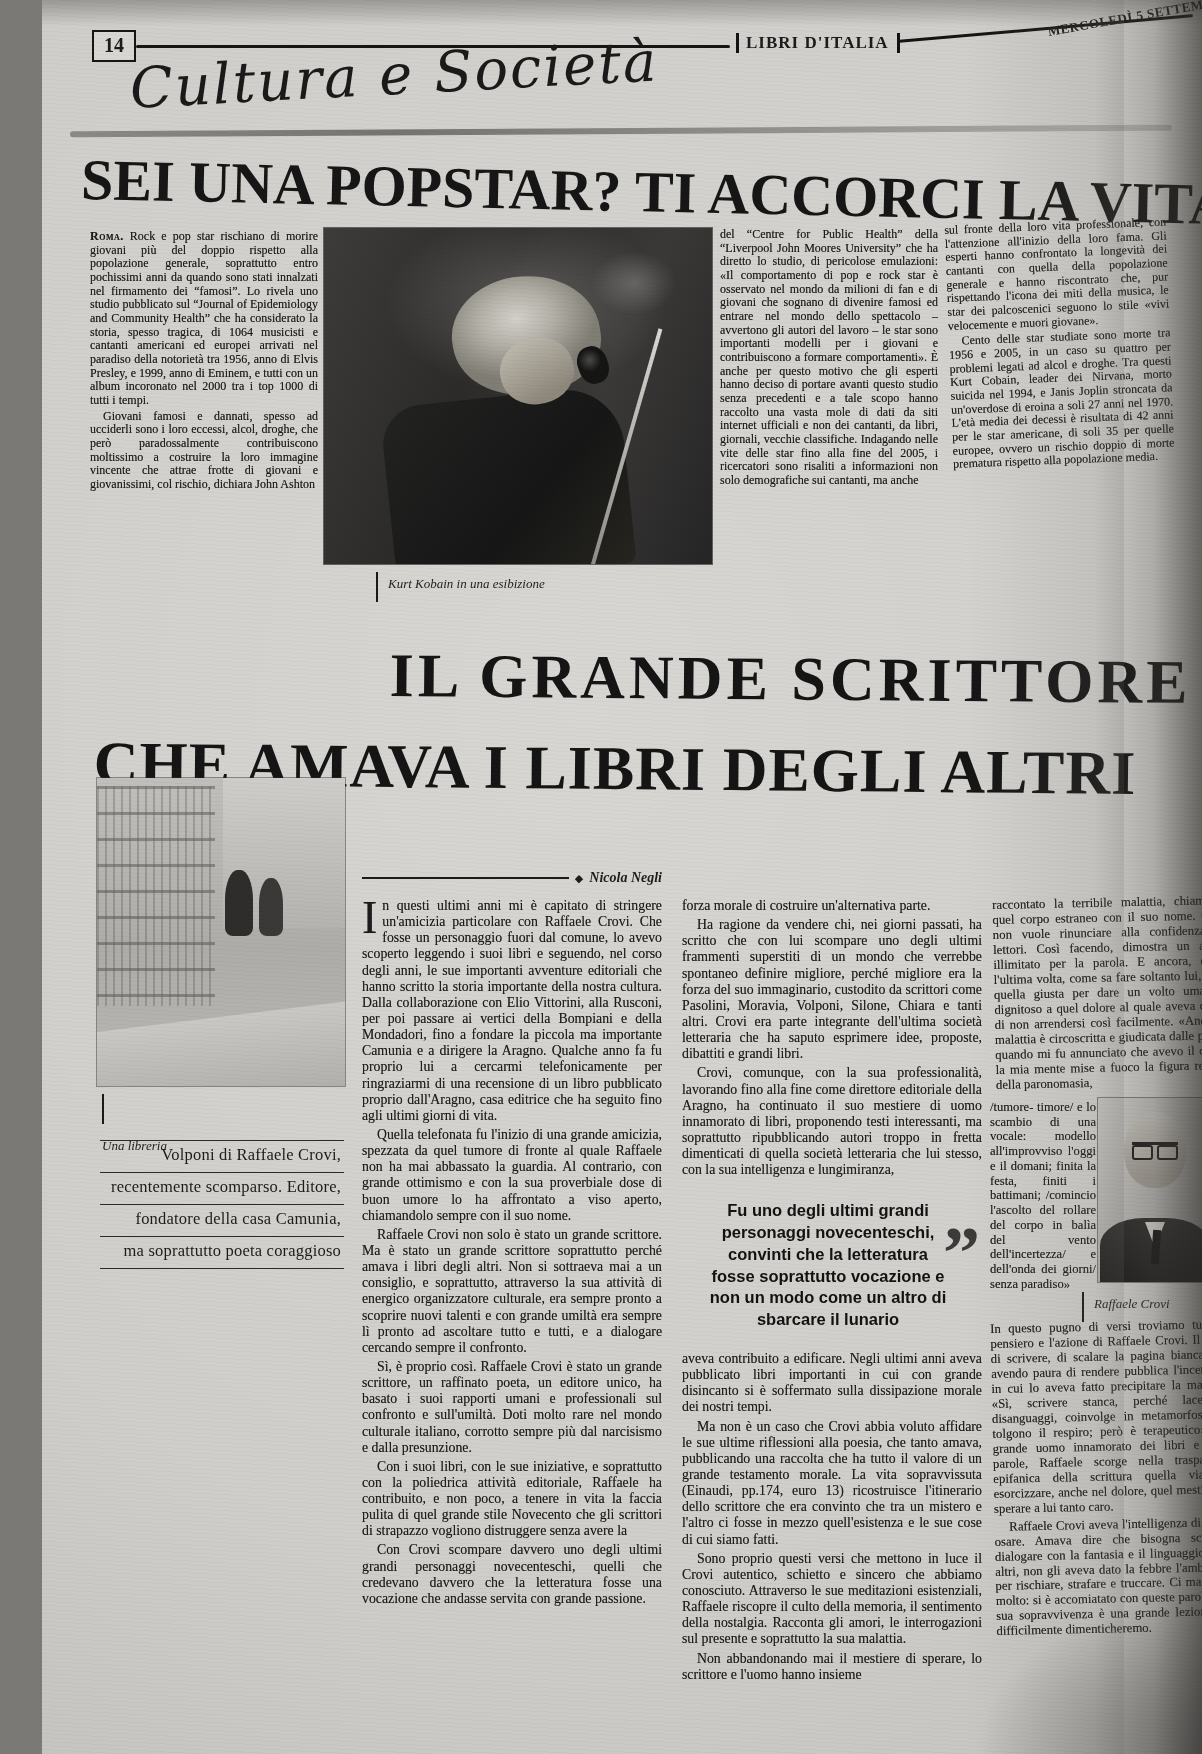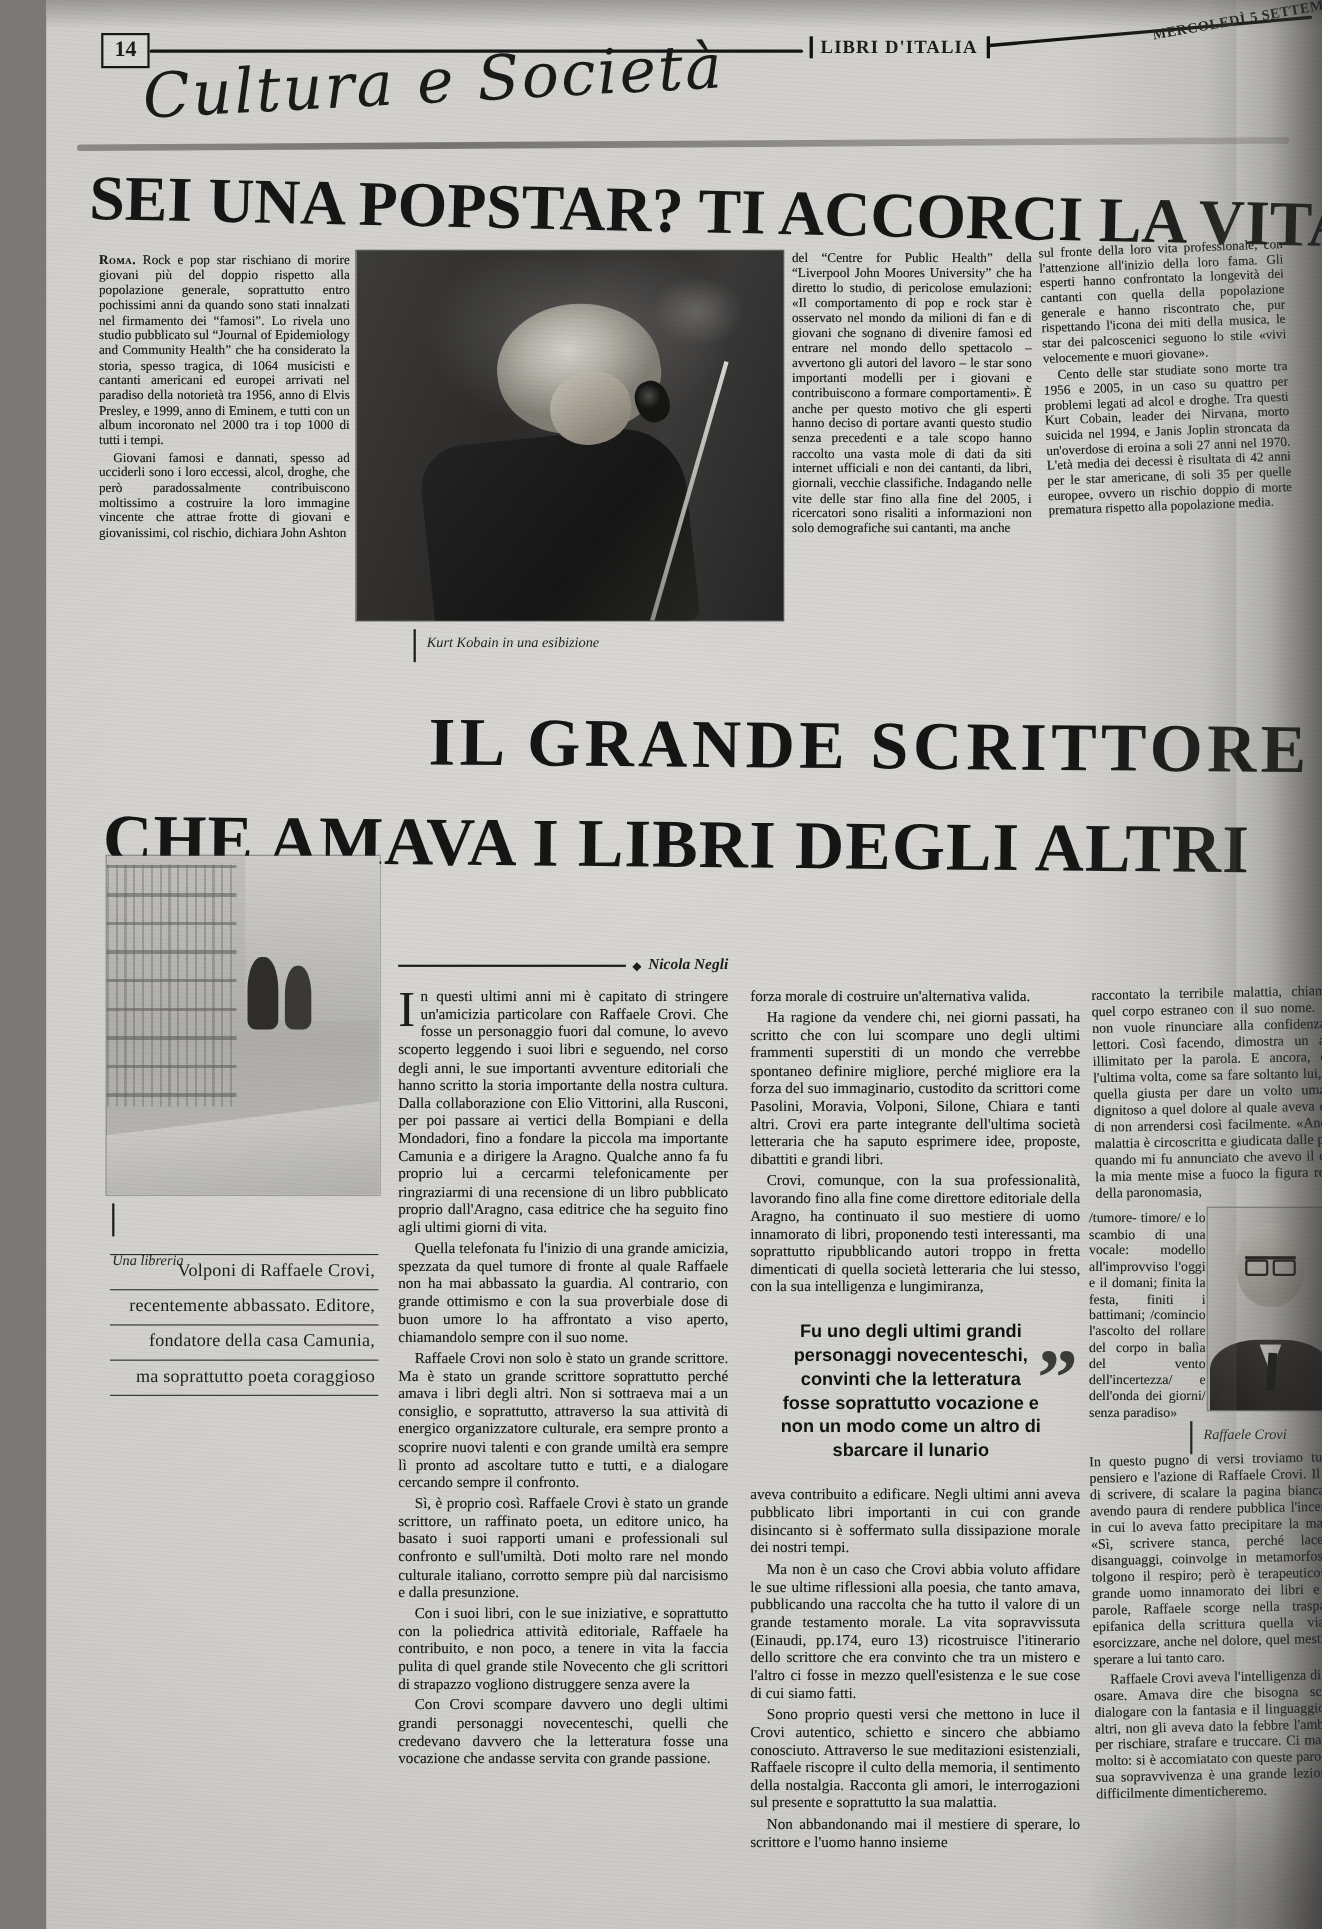--- a/index.html
+++ b/index.html
@@ -190,42 +190,42 @@
     <div class="lib-fig1"></div>
     <div class="lib-fig2"></div>
     <div class="lib-counter"></div>
   </div>
   <div class="abs caption-row" id="a2capt-lib">
     <div class="cap-bar"></div>
     <div class="caption">Una libreria</div>
   </div>
   <div class="abs" id="standfirst">
     <div class="sf-line">Volponi di Raffaele Crovi,</div>
-    <div class="sf-line">recentemente abbassato. Editore,</div>
+    <div class="sf-line">recentemente scomparso. Editore,</div>
     <div class="sf-line">fondatore della casa Camunia,</div>
     <div class="sf-line">ma soprattutto poeta coraggioso</div>
   </div>
 
   <div class="abs" id="byline">
     <div class="bl-rule"></div>
     <span class="bl-diamond">◆</span>
     <span class="bl-name">Nicola Negli</span>
   </div>
 
   <div class="abs bodytext2" id="a2c1">
     <p><span class="dropcap">I</span><span>n questi ultimi anni mi è capitato di stringere un'amicizia particolare con Raffaele Crovi. Che fosse un personaggio fuori dal comune, lo avevo scoperto leggendo i suoi libri e seguendo, nel corso degli anni, le sue importanti avventure editoriali che hanno scritto la storia importante della nostra cultura. Dalla collaborazione con Elio Vittorini, alla Rusconi, per poi passare ai vertici della Bompiani e della Mondadori, fino a fondare la piccola ma importante Camunia e a dirigere la Aragno. Qualche anno fa fu proprio lui a cercarmi telefonicamente per ringraziarmi di una recensione di un libro pubblicato proprio dall'Aragno, casa editrice che ha seguito fino agli ultimi giorni di vita.</span></p>
     <p class="ind">Quella telefonata fu l'inizio di una grande amicizia, spezzata da quel tumore di fronte al quale Raffaele non ha mai abbassato la guardia. Al contrario, con grande ottimismo e con la sua proverbiale dose di buon umore lo ha affrontato a viso aperto, chiamandolo sempre con il suo nome.</p>
     <p class="ind">Raffaele Crovi non solo è stato un grande scrittore. Ma è stato un grande scrittore soprattutto perché amava i libri degli altri. Non si sottraeva mai a un consiglio, e soprattutto, attraverso la sua attività di energico organizzatore culturale, era sempre pronto a scoprire nuovi talenti e con grande umiltà era sempre lì pronto ad ascoltare tutto e tutti, e a dialogare cercando sempre il confronto.</p>
     <p class="ind">Sì, è proprio così. Raffaele Crovi è stato un grande scrittore, un raffinato poeta, un editore unico, ha basato i suoi rapporti umani e professionali sul confronto e sull'umiltà. Doti molto rare nel mondo culturale italiano, corrotto sempre più dal narcisismo e dalla presunzione.</p>
     <p class="ind">Con i suoi libri, con le sue iniziative, e soprattutto con la poliedrica attività editoriale, Raffaele ha contribuito, e non poco, a tenere in vita la faccia pulita di quel grande stile Novecento che gli scrittori di strapazzo vogliono distruggere senza avere la</p>
     <p class="ind">Con Crovi scompare davvero uno degli ultimi grandi personaggi novecenteschi, quelli che credevano davvero che la letteratura fosse una vocazione che andasse servita con grande passione.</p>
   </div>
 
   <div class="abs bodytext2" id="a2c2">
-    <p>forza morale di costruire un'alternativa valida.</p>
+    <p>forza morale di costruire un'alternativa parte.</p>
     <p class="ind">Ha ragione da vendere chi, nei giorni passati, ha scritto che con lui scompare uno degli ultimi frammenti superstiti di un mondo che verrebbe spontaneo definire migliore, perché migliore era la forza del suo immaginario, custodito da scrittori come Pasolini, Moravia, Volponi, Silone, Chiara e tanti altri. Crovi era parte integrante dell'ultima società letteraria che ha saputo esprimere idee, proposte, dibattiti e grandi libri.</p>
     <p class="ind">Crovi, comunque, con la sua professionalità, lavorando fino alla fine come direttore editoriale della Aragno, ha continuato il suo mestiere di uomo innamorato di libri, proponendo testi interessanti, ma soprattutto ripubblicando autori troppo in fretta dimenticati di quella società letteraria che lui stesso, con la sua intelligenza e lungimiranza,</p>
     <div class="pullquote">
       <span class="pq-mark">”</span>
       <span>Fu uno degli ultimi grandi personaggi novecenteschi, convinti che la letteratura fosse soprattutto vocazione e non un modo come un altro di sbarcare il lunario</span>
     </div>
     <p>aveva contribuito a edificare. Negli ultimi anni aveva pubblicato libri importanti in cui con grande disincanto si è soffermato sulla dissipazione morale dei nostri tempi.</p>
     <p class="ind">Ma non è un caso che Crovi abbia voluto affidare le sue ultime riflessioni alla poesia, che tanto amava, pubblicando una raccolta che ha tutto il valore di un grande testamento morale. La vita sopravvissuta (Einaudi, pp.174, euro 13) ricostruisce l'itinerario dello scrittore che era convinto che tra un mistero e l'altro ci fosse in mezzo quell'esistenza e le sue cose di cui siamo fatti.</p>
     <p class="ind">Sono proprio questi versi che mettono in luce il Crovi autentico, schietto e sincero che abbiamo conosciuto. Attraverso le sue meditazioni esistenziali, Raffaele riscopre il culto della memoria, il sentimento della nostalgia. Racconta gli amori, le interrogazioni sul presente e soprattutto la sua malattia.</p>
     <p class="ind">Non abbandonando mai il mestiere di sperare, lo scrittore e l'uomo hanno insieme</p>

